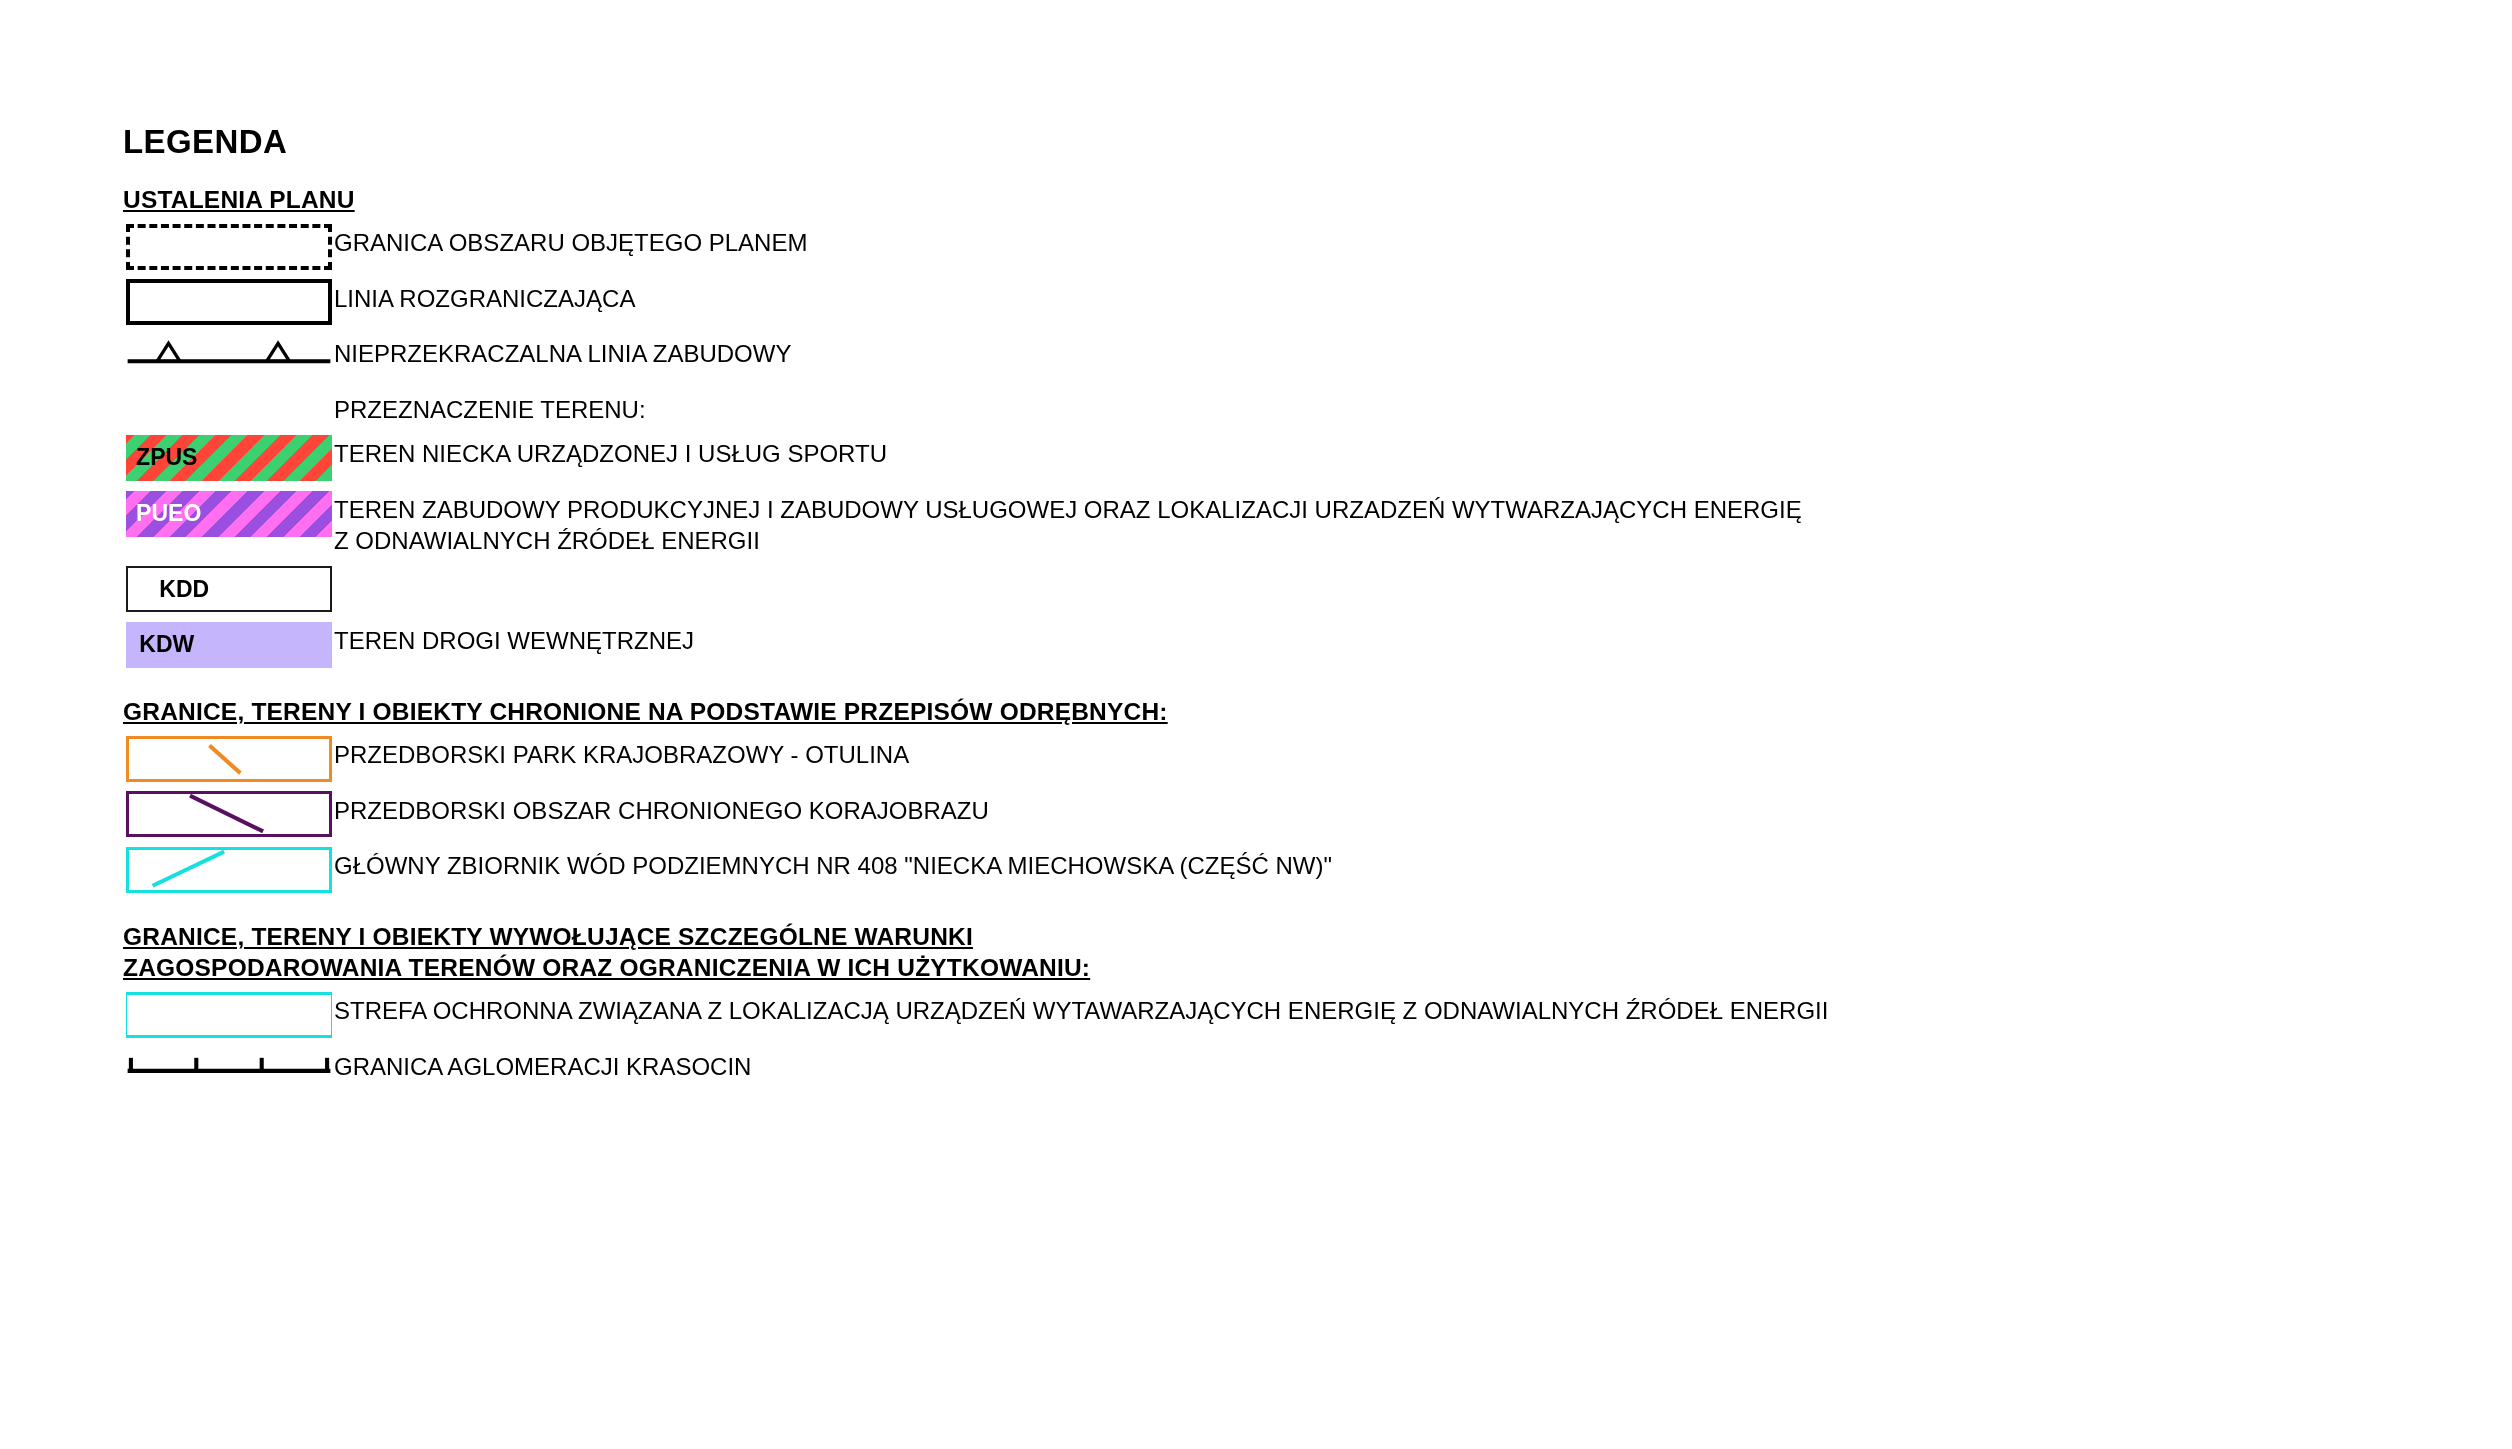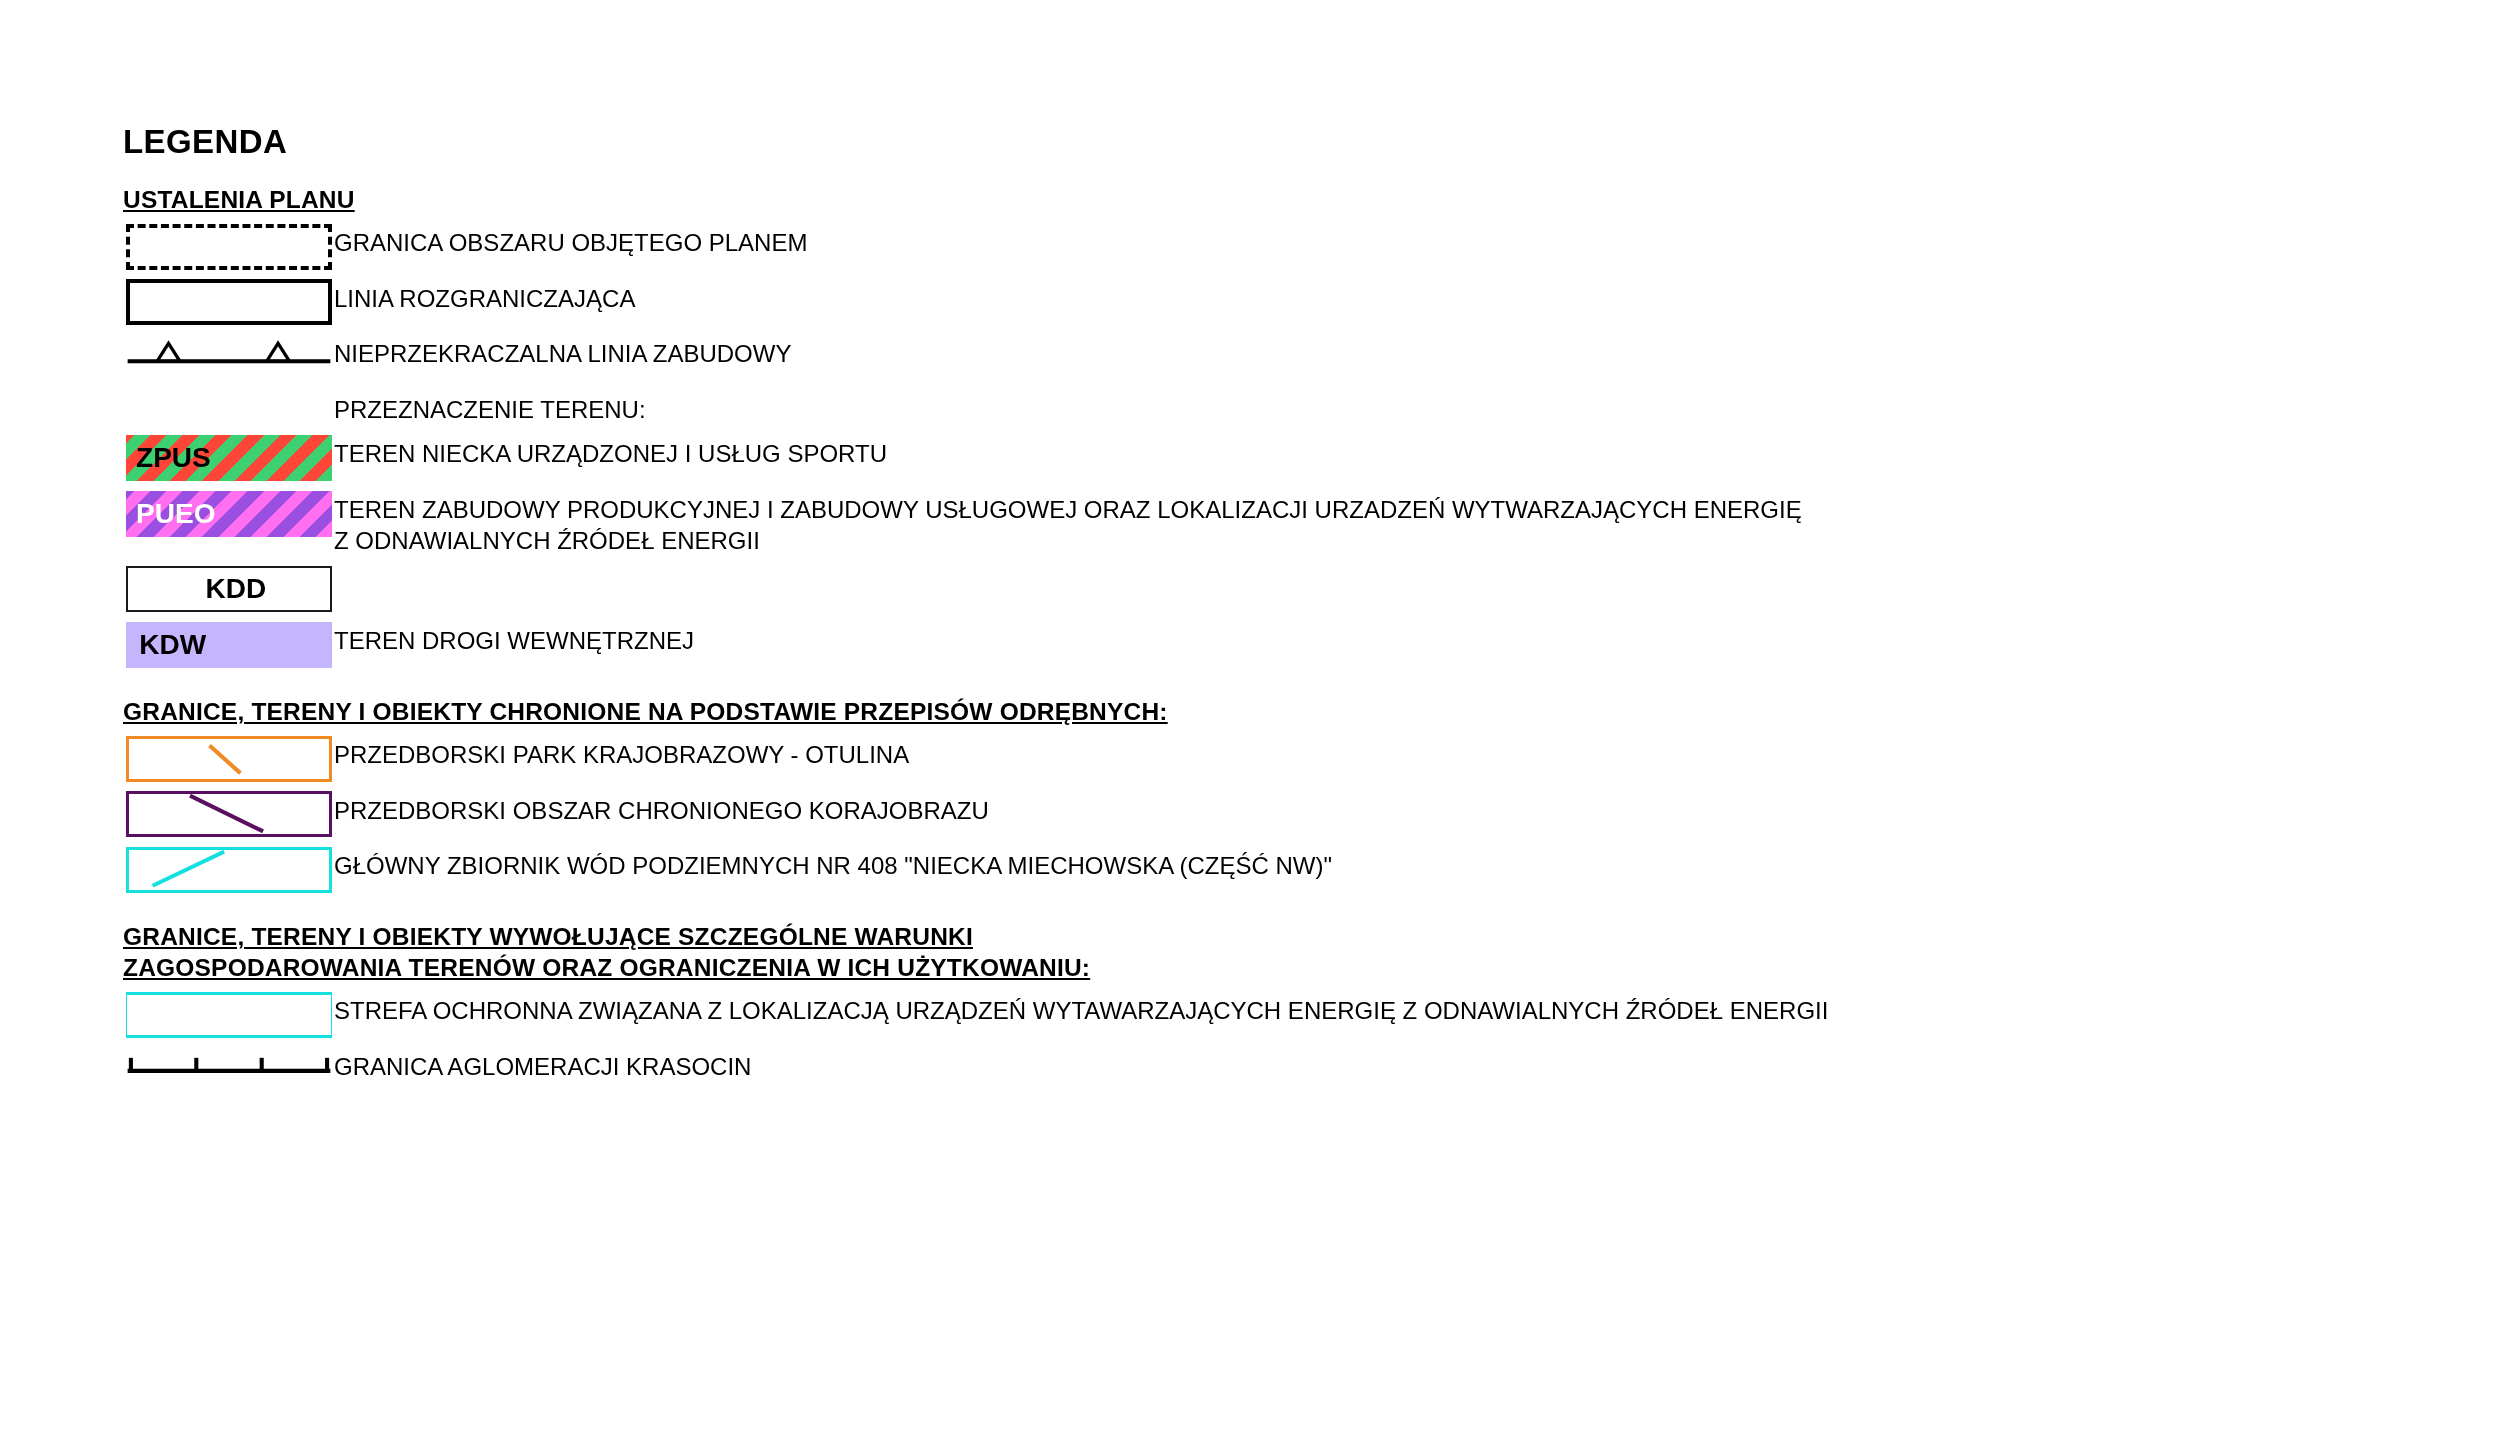--- a/index.html
+++ b/index.html
@@ -95,21 +95,21 @@
     width: 206px;
     height: 33px;
   }
 
   .sym-zpus, .sym-pueo, .sym-kdd, .sym-kdw {
     width: 206px;
     height: 46px;
     display: flex;
     align-items: center;
     justify-content: flex-start;
-    font-size: 28px;
+    font-size: 23px;
     font-weight: bold;
     box-sizing: border-box;
   }
 
   .sym-zpus {
     background: repeating-linear-gradient(
       -45deg,
       #3cd070 0px, #3cd070 11.5px,
       #ff4438 11.5px, #ff4438 23px
     );
@@ -124,22 +124,21 @@
       #9b4fe0 11.5px, #9b4fe0 23px
     );
     color: #ffffff;
     padding-left: 9.8px;
   }
 
   .sym-kdd {
     background: #ffffff;
     border: 2.5px solid #1a1a1a;
     color: #000000;
-    padding-left: 13px;
-    justify-content: center;
+    padding-left: 31px;
   }
 
   .sym-kdw {
     background: #c4b5fd;
     color: #000000;
     padding-left: 13px;
   }
 
   .sym-box-orange {
     width: 206px;

